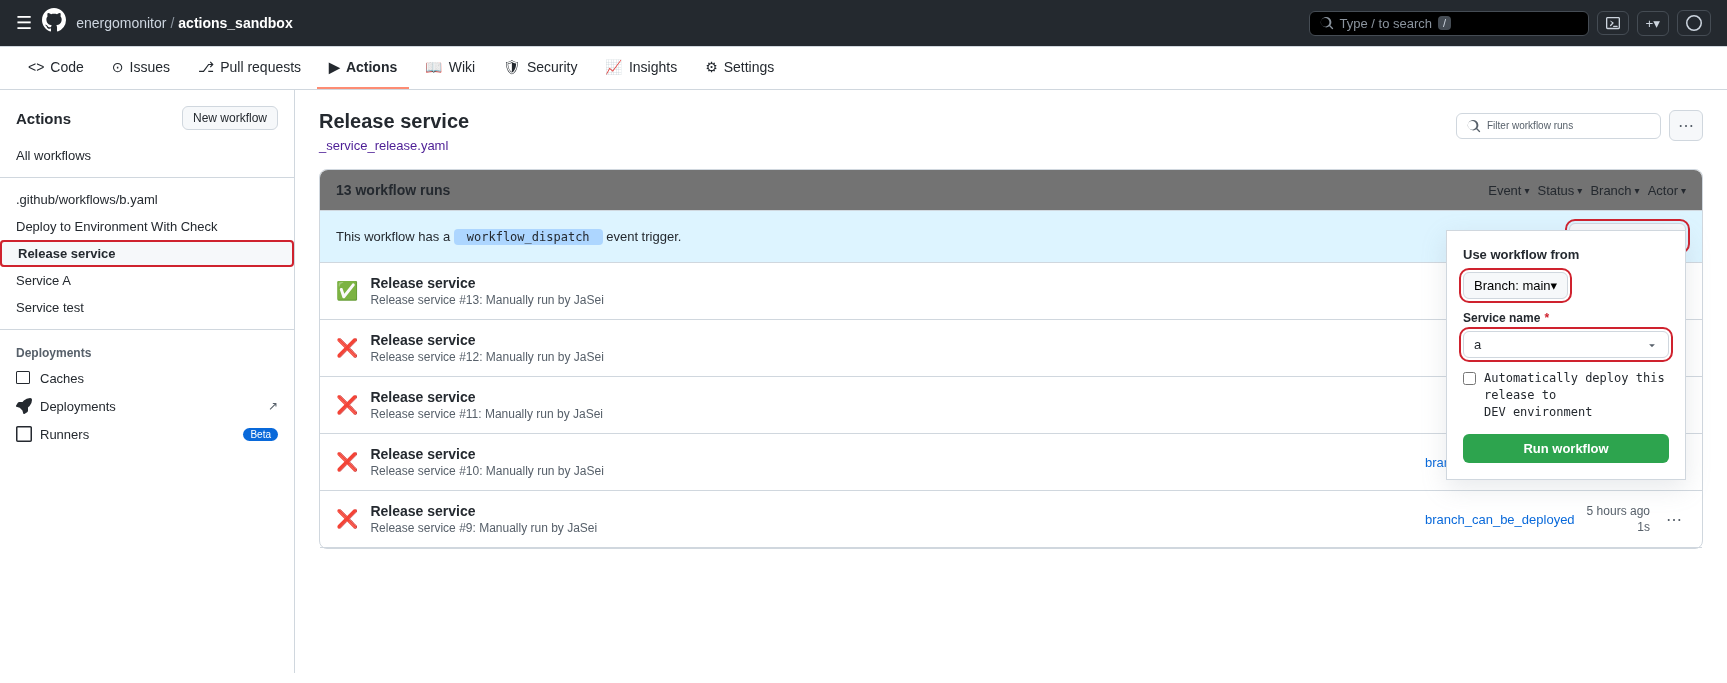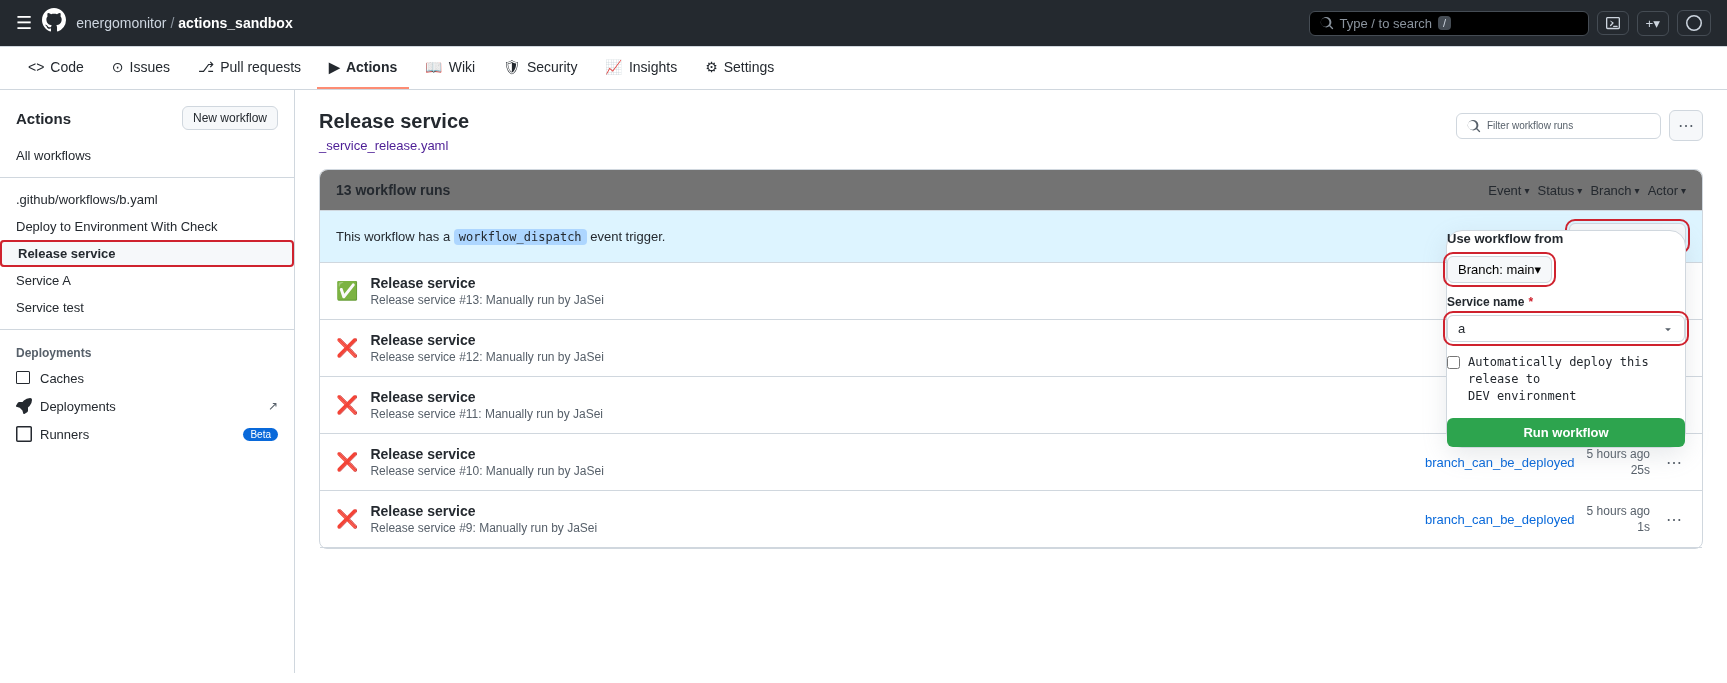--- a/index.html
+++ b/index.html
@@ -193,21 +193,21 @@
       display: flex;
       align-items: center;
       justify-content: space-between;
       padding: 12px 16px;
       background: #ddf4ff;
       border-bottom: 1px solid #d0d7de;
     }
     .trigger-banner-text { font-size: 13px; color: #24292f; }
     .trigger-banner-text code {
       background: #add6ff;
-      padding: 1px 5px;
+      padding: 1px 13px;
       border-radius: 4px;
       font-family: monospace;
       font-size: 12px;
     }
     .run-workflow-btn {
       background: #f6f8fa;
       border: 1px solid #d0d7de;
       border-radius: 6px;
       padding: 5px 12px;
       font-size: 13px;
@@ -239,24 +239,25 @@
     .run-time { font-size: 12px; color: #57606a; text-align: right; display: flex; flex-direction: column; align-items: flex-end; gap: 2px; margin-left: auto; }
     .run-more-btn { background: none; border: none; cursor: pointer; color: #57606a; font-size: 16px; padding: 4px; }
 
     
     .run-workflow-panel {
       position: absolute;
       right: 16px;
       top: 60px;
       background: #fff;
       border: 1px solid #d0d7de;
-      border-radius: 16px;
+      border-radius: 0;
       box-shadow: 0 8px 24px rgba(140,149,159,0.2);
       width: 240px;
       z-index: 100;
+      padding: 16px;
     }
     .panel-title { font-size: 13px; font-weight: 600; margin-bottom: 10px; color: #24292f; }
     .branch-select-btn {
       display: flex;
       align-items: center;
       justify-content: space-between;
       border: 1px solid #d0d7de;
       border-radius: 6px;
       padding: 5px 10px;
       font-size: 13px;

